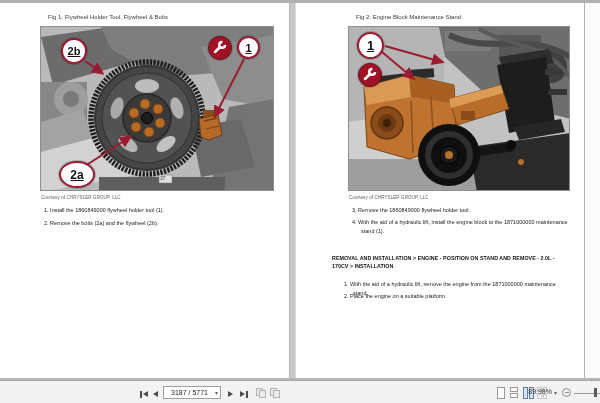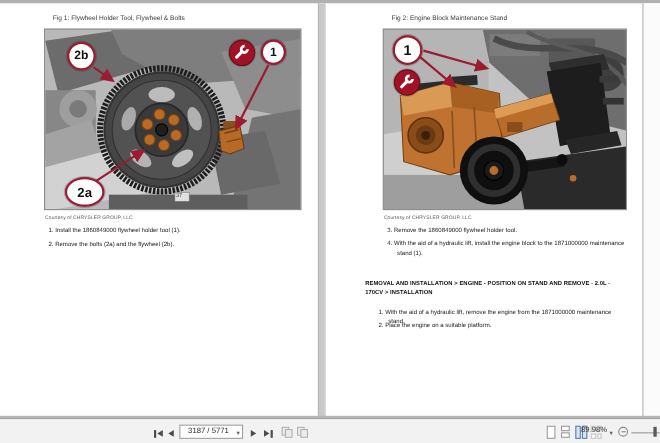--- a/index.html
+++ b/index.html
@@ -18,21 +18,21 @@
   .step { position:absolute; font-size:5.5px; color:#222; line-height:1.55;
     padding-left:9px; text-indent:-9px; }
   .section-heading { position:absolute; font-size:5.3px; font-weight:bold; color:#111;
     line-height:1.6; letter-spacing:0.05px; }
 
   .photo { position:absolute; border:1px solid #8e8e8e; background:#b9b9b9; overflow:hidden; }
   .photo svg.scene { position:absolute; left:0; top:0; }
 
   .callout { position:absolute; background:#ffffff; border:2px solid #9B1B30; border-radius:50%;
     display:flex; align-items:center; justify-content:center; font-weight:bold; color:#111;
-    box-shadow:0 0 0 1px rgba(40,40,40,.25); z-index:3; }
+    box-shadow:0 0 0 1px rgba(40,40,40,.25); z-index:3;text-decoration:underline; }
   .wrench-badge { position:absolute; background:#A01226; border:1.5px solid #6f0c1c;
     border-radius:50%; z-index:3; box-shadow:0 0 0 1px rgba(40,40,40,.2); }
 
   
   .toolbar-sep { position:absolute; left:0; top:378px; width:600px; height:2px; background:#b7b7b7; }
   .toolbar { position:absolute; left:0; top:380px; width:600px; height:23px;
     background:#f2f2f2; border-top:1px solid #a6a6a6; }
   .tbtn { position:absolute; display:flex; align-items:center; gap:1px; height:10px; top:8px; cursor:default; }
   .tri-l { width:0; height:0; border-top:3.5px solid transparent; border-bottom:3.5px solid transparent; border-right:5px solid #4d4d4d; }
   .tri-r { width:0; height:0; border-top:3.5px solid transparent; border-bottom:3.5px solid transparent; border-left:5px solid #4d4d4d; }

